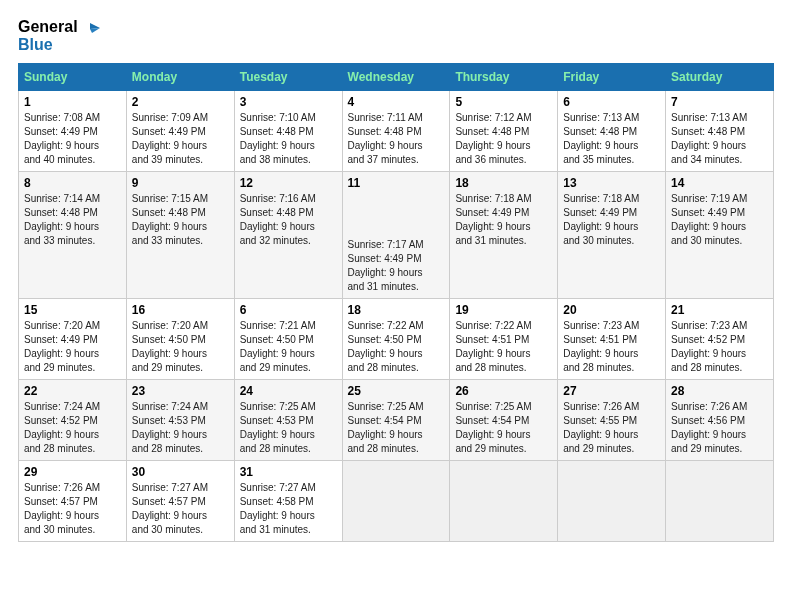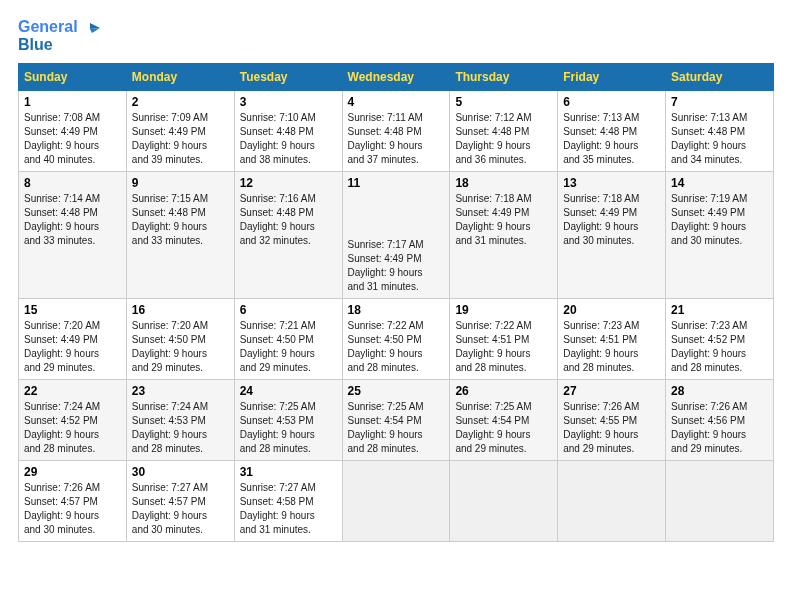--- a/index.html
+++ b/index.html
@@ -37,21 +37,21 @@
       font-size: 14px;
       color: #444;
     }
     table {
       width: 100%;
       border-collapse: collapse;
       font-size: 10.5px;
     }
     thead tr th {
       background: #1a6faf;
-      color: #fde047;
+      color: #86efac;
       padding: 6px 5px;
       text-align: left;
       font-size: 12px;
       font-weight: bold;
       border: 1px solid #1a6faf;
     }
     tbody tr td {
       border: 1px solid #ccc;
       padding: 4px 5px;
       vertical-align: top;
@@ -76,21 +76,21 @@
       background: #f0f0f0;
     }
   </style>
 </head>
 <body>
 
 <div class="page">
   <div class="header-area">
     <div class="logo">
   <div style="line-height:1.1;">
-    <div style="font-size:16px;font-weight:bold;color:#3b82f6;">General
+    <div style="font-size:16px;font-weight:bold;color:#000000;">General
       <svg width="18" height="14" viewBox="0 0 18 14" style="vertical-align:middle;display:inline-block;">
         <polygon points="8,2 18,7 8,8" fill="#1a6faf"></polygon>
         <polygon points="8,8 18,7 10,12" fill="#2980c0"></polygon>
       </svg>
     </div>
     <div style="font-size:16px;font-weight:bold;color:#1a6faf;">Blue</div>
   </div>
 </div>
     <div class="title-area">
       <div class="main-title"></div>

